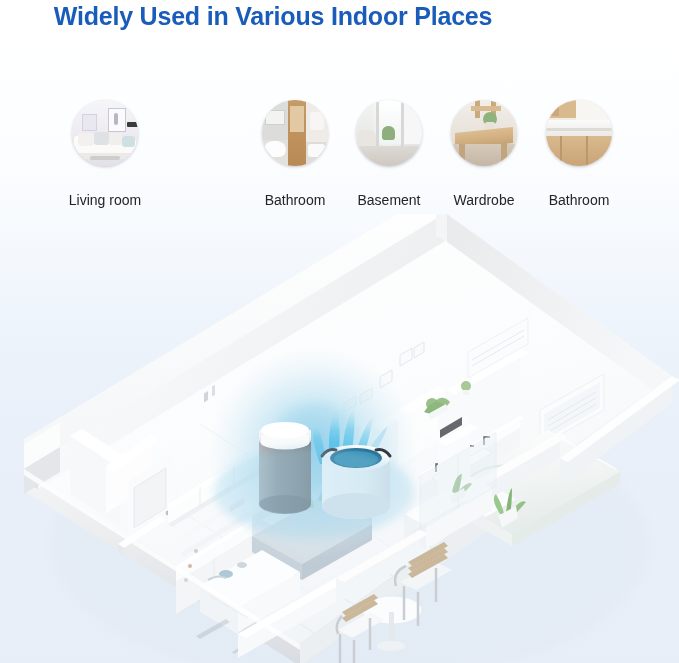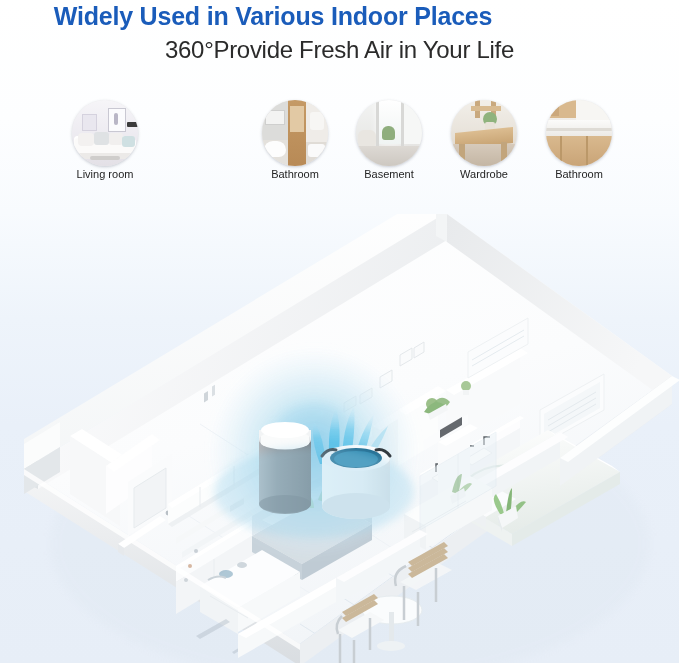--- a/index.html
+++ b/index.html
@@ -25,37 +25,36 @@
 
   
   .thumbs{position:absolute;left:0;top:100px;width:679px;height:92px;}
   .thumb{position:absolute;top:0;width:96px;text-align:center;}
   .thumb .circ{
     width:66px;height:66px;border-radius:50%;margin:0 auto;
     box-shadow:0 1px 3px rgba(60,70,90,.28);
     overflow:hidden;position:relative;background:#efefef;
   }
   .thumb .lbl{
-    margin-top:2px;font-size:11px;color:#242424;white-space:nowrap;
+    margin-top:26px;font-size:14px;color:#242424;white-space:nowrap;
   }
   
   .sc{position:absolute;inset:0;}
   .l{position:absolute;}
 
   
   #plan{position:absolute;left:0;top:214px;width:679px;height:449px;}
   #plan svg{display:block;}
 </style>
 </head>
 <body>
 
 <div id="page">
 
   <div class="title">Widely Used in Various Indoor Places</div>
-  <div class="subtitle">360°Provide Fresh Air in Your Life</div>
 
   <div class="thumbs">
 
     <div class="thumb" style="left:57px">
       <div class="circ">
         <div class="sc" style="background:linear-gradient(180deg,#f6f5f8 0%,#eceaf0 58%,#e3e0e6 100%)">
           <div class="l" style="left:36px;top:8px;width:16px;height:22px;background:#fbfbfd;border:1px solid #c9c8d2;"></div>
           <div class="l" style="left:42px;top:13px;width:4px;height:12px;background:#b9b6c6;border-radius:2px;"></div>
           <div class="l" style="left:10px;top:14px;width:13px;height:15px;background:#e9e7ef;border:1px solid #d5d2de;"></div>
           <div class="l" style="left:55px;top:22px;width:12px;height:5px;background:#3b3b3b;border-radius:1px;"></div>

